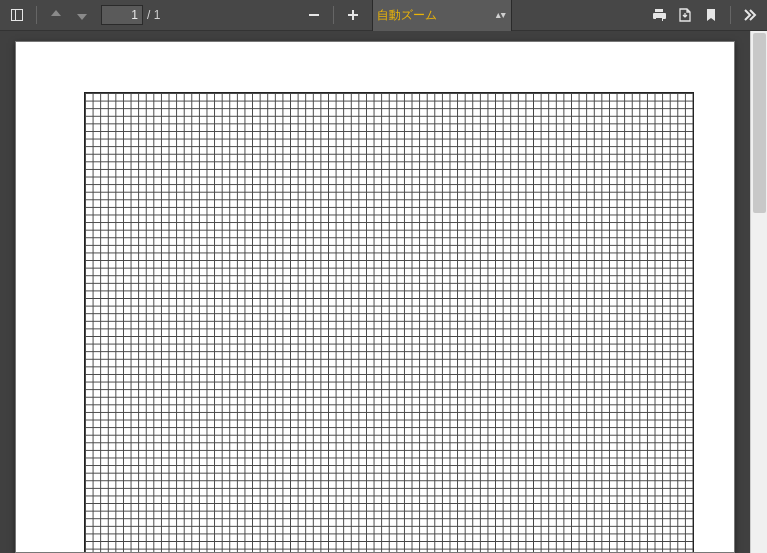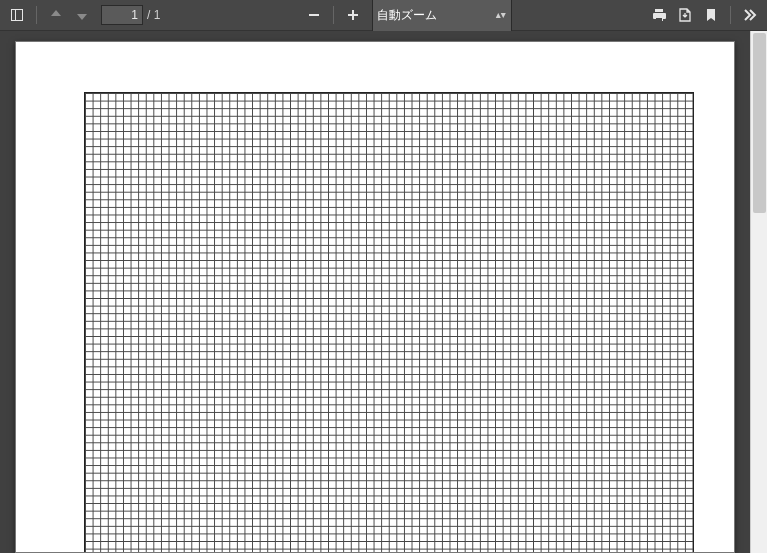--- a/index.html
+++ b/index.html
@@ -31,21 +31,21 @@
     width: 42px; height: 20px;
     background: #5a5a5a; color: #e6e6e6;
     border: 1px solid #2a2a2a;
     text-align: right; font-size: 12px;
     padding: 0 4px; margin: 0 4px 0 6px;
   }
   .page-count { color: #d0d0d0; margin-right: 6px; }
 
   .zoom-select {
     height: 33px; width: 140px;
-    background: #5a5a5a; color: #ffffff;
+    background: #5a5a5a; color: #eab308;
     border: 1px solid #2a2a2a;
     font-size: 12px; padding: 0 4px;
     margin-left: 6px;
     appearance: none;
     position: relative;
   }
   .zoom-wrap { position: relative; display: inline-block; }
   .zoom-caret {
     position: absolute; right: 6px; top: 50%; transform: translateY(-50%);
     pointer-events: none; color: #d0d0d0; font-size: 10px; line-height: 1;

